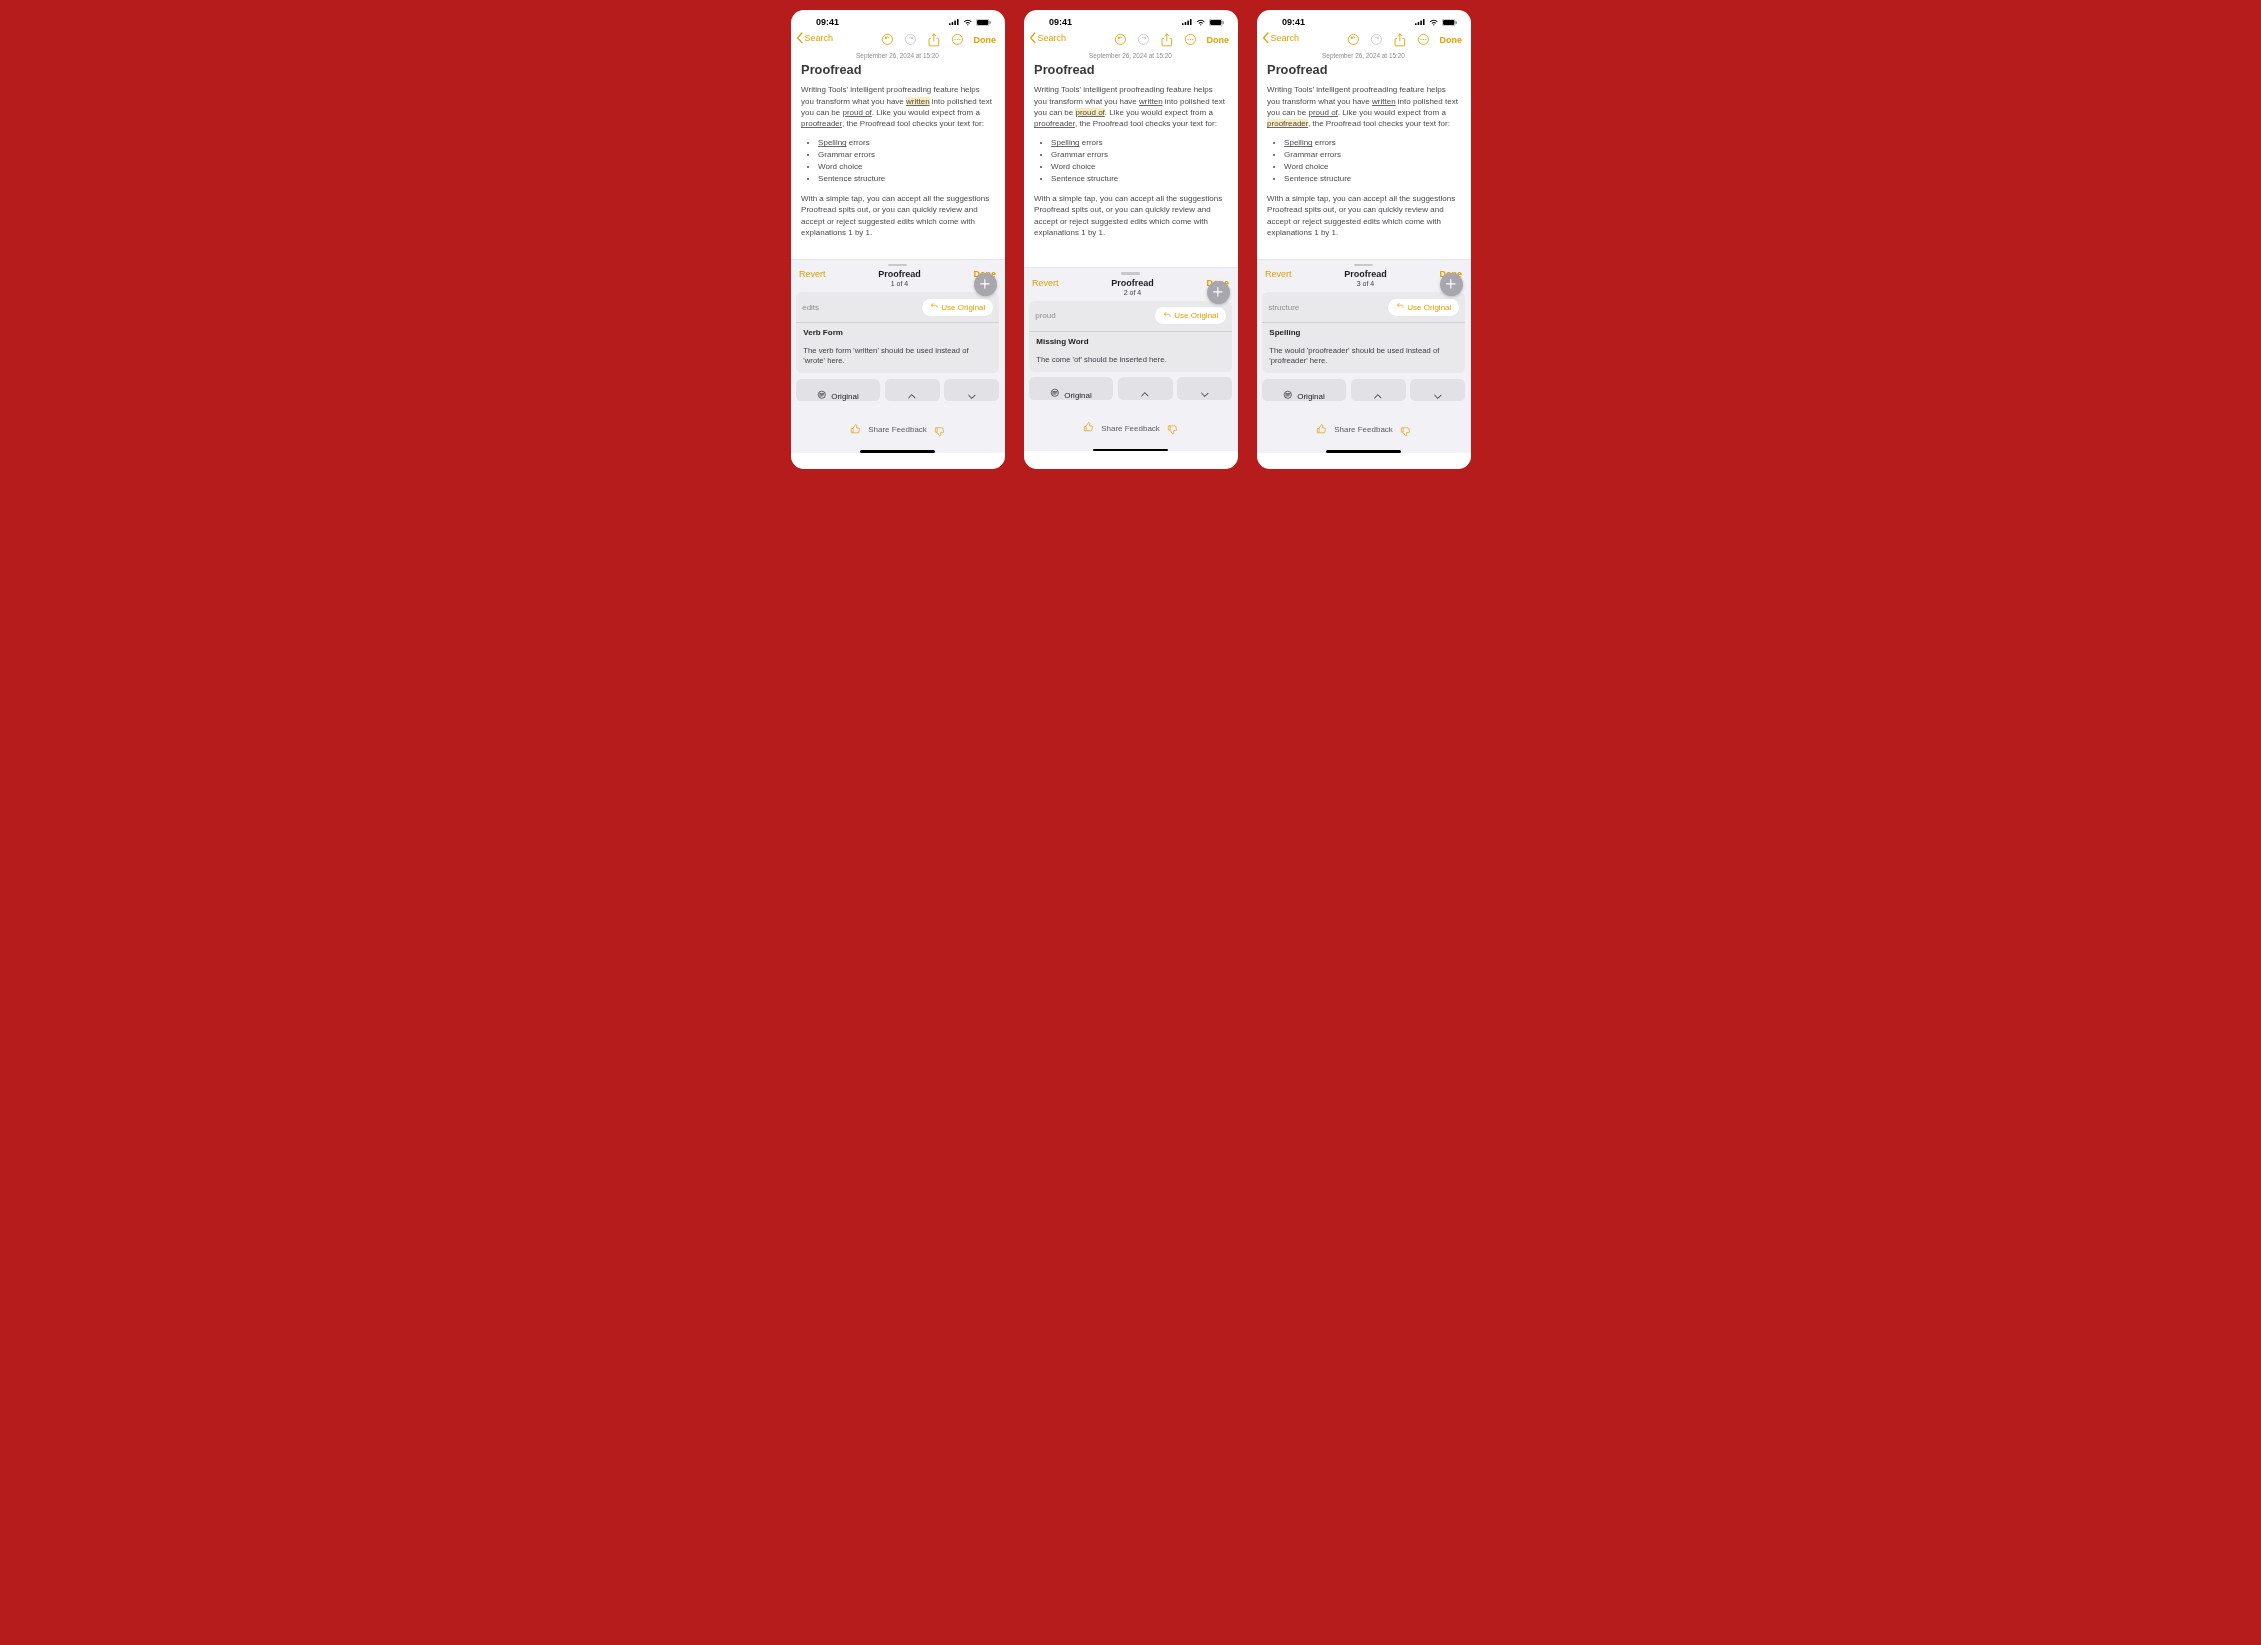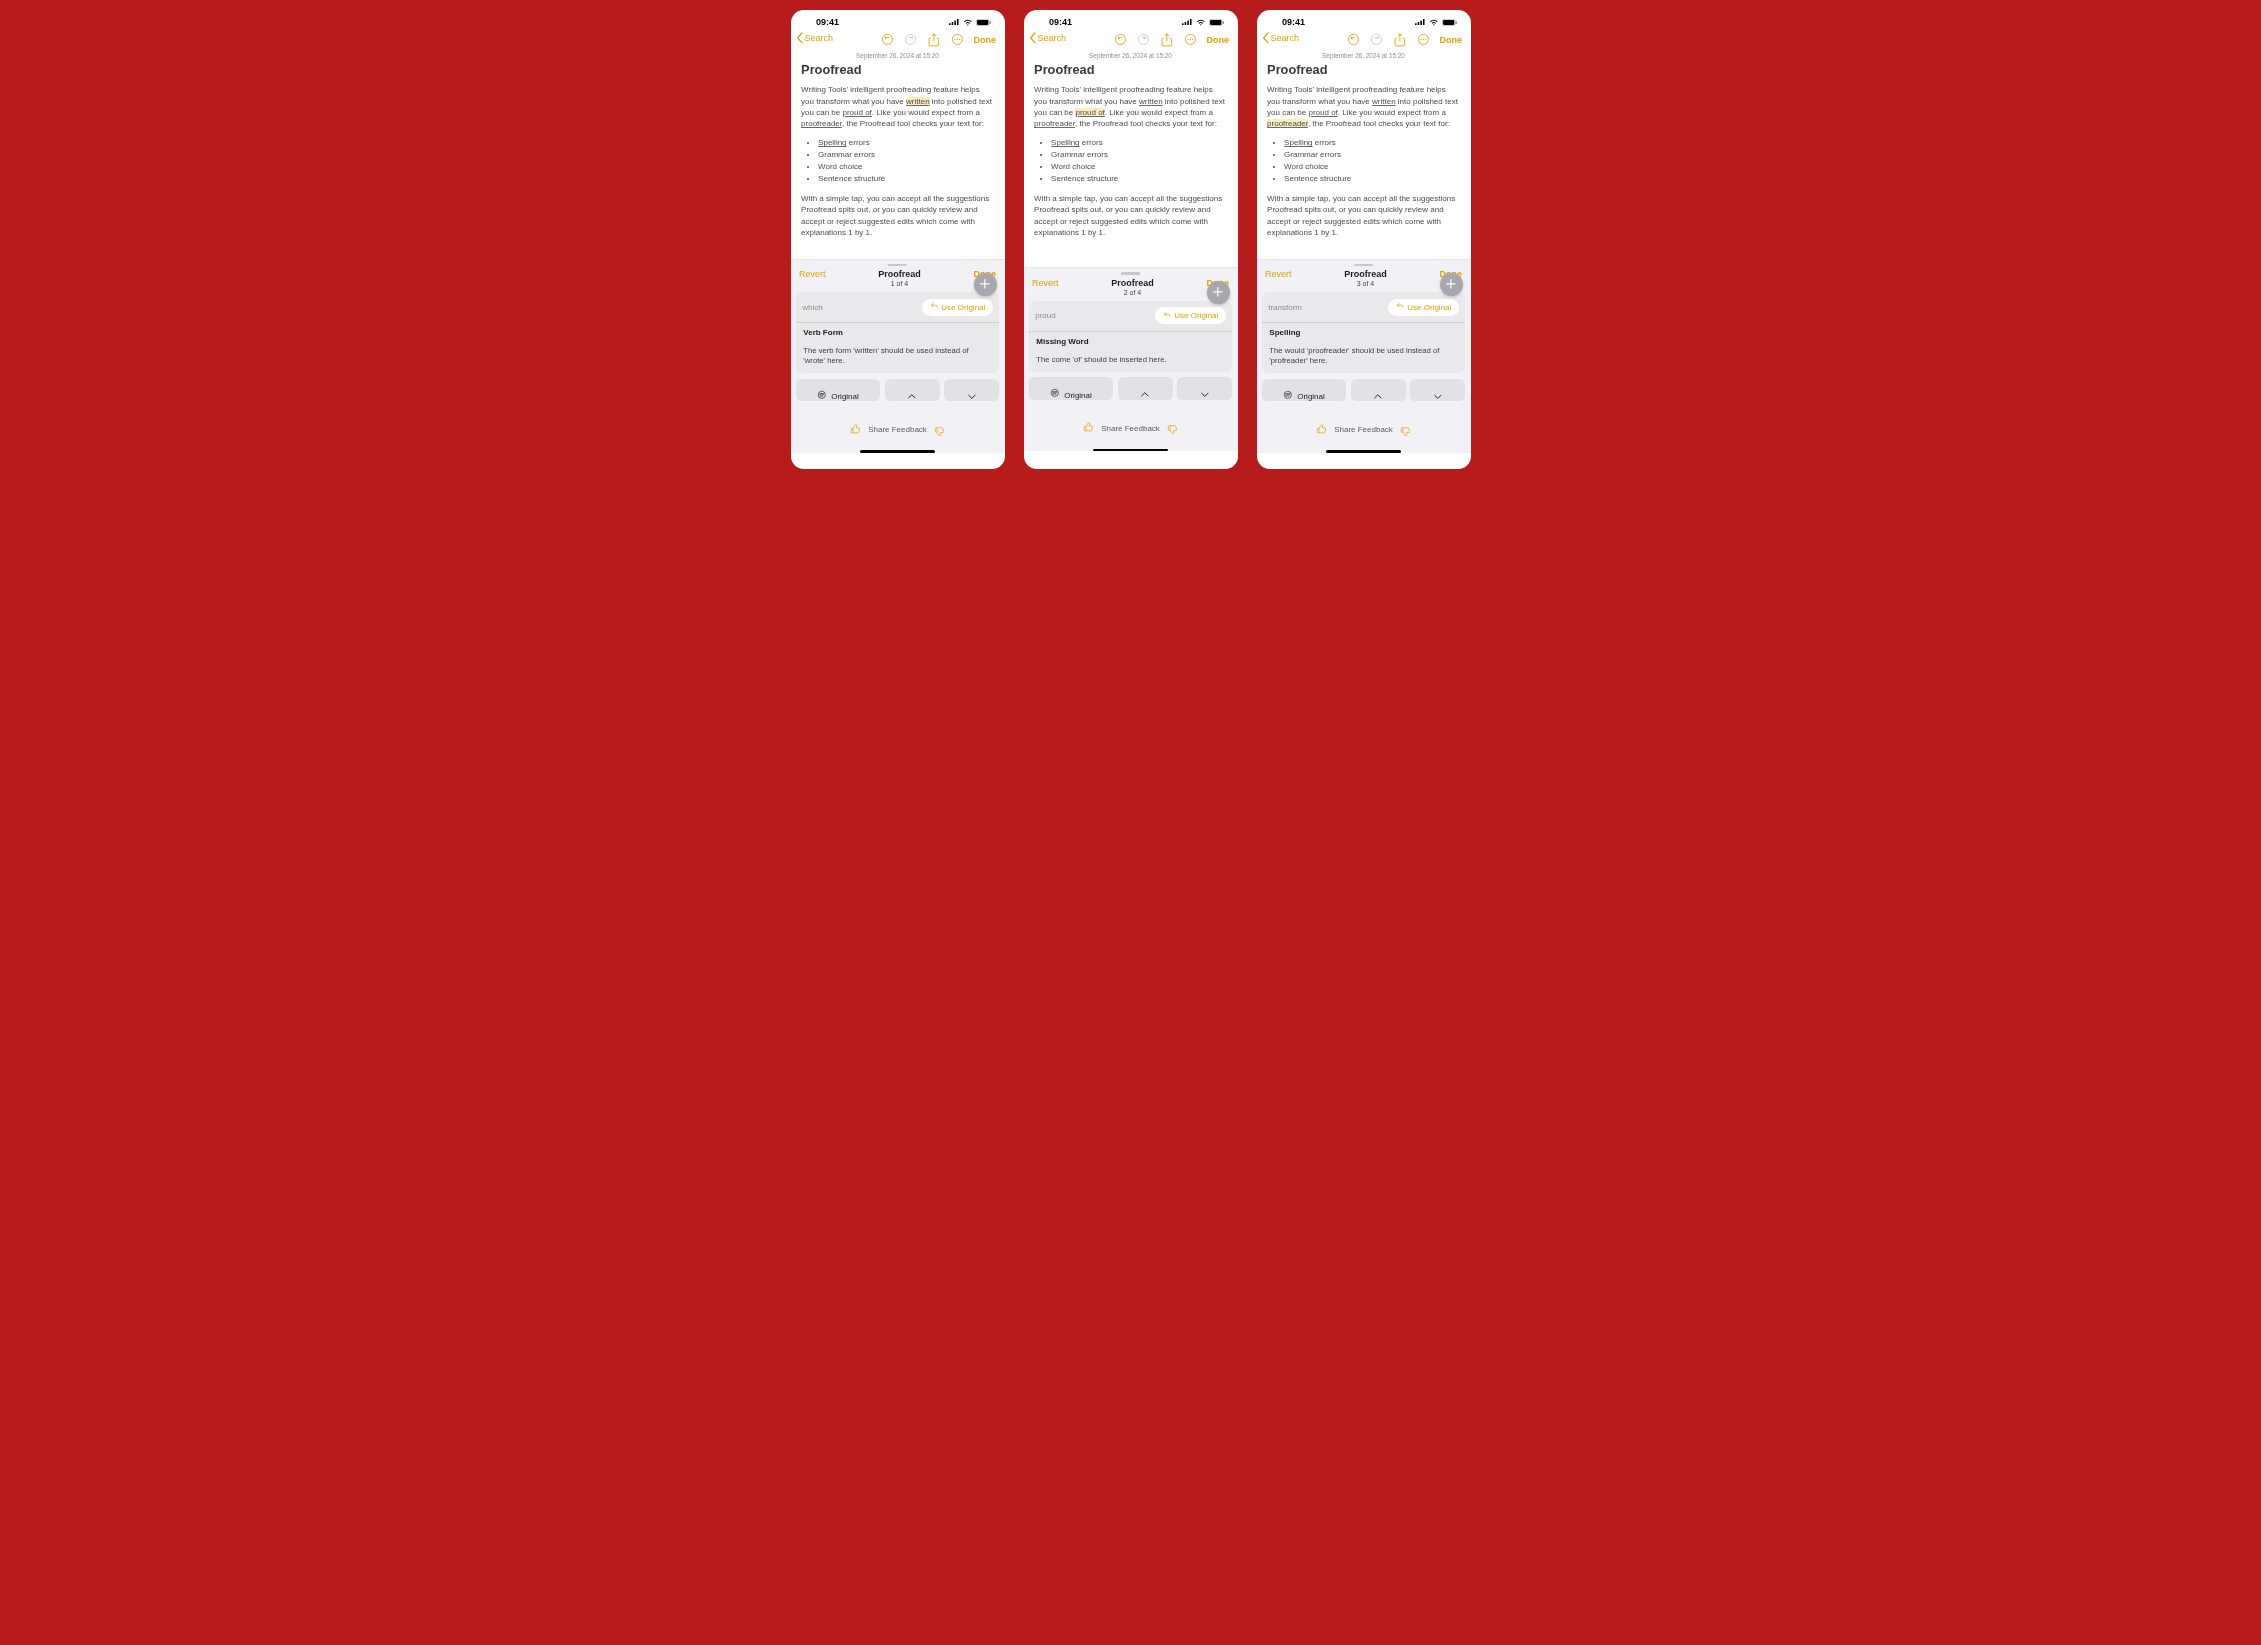--- a/index.html
+++ b/index.html
@@ -224,21 +224,21 @@
       <div class="sheet-header">
         <span class="sheet-link">Revert</span>
         <div class="center">
           <div class="sheet-title">Proofread</div>
           <div class="sheet-sub">1 of 4</div>
         </div>
         <span class="sheet-link bold">Done</span>
       </div>
       <div class="card">
         <div class="card-top">
-          <span class="orig-word">which</span>
+          <span class="orig-word">edits</span>
           <div class="pill">
             <span><svg width="8.5" height="8.5" viewBox="0 0 24 24" fill="none" stroke="#e0a100" stroke-width="2" stroke-linecap="round" stroke-linejoin="round">
                   <path d="M9 14L4 9l5-5"></path>
                   <path d="M4 9h11a5 5 0 015 5v1"></path>
                 </svg></span>
             <span>Use Original</span>
           </div>
         </div>
         <div class="card-divider"></div>
         <div class="card-body">
@@ -508,21 +508,21 @@
       <div class="sheet-header">
         <span class="sheet-link">Revert</span>
         <div class="center">
           <div class="sheet-title">Proofread</div>
           <div class="sheet-sub">3 of 4</div>
         </div>
         <span class="sheet-link bold">Done</span>
       </div>
       <div class="card">
         <div class="card-top">
-          <span class="orig-word">transform</span>
+          <span class="orig-word">structure</span>
           <div class="pill">
             <span><svg width="8.5" height="8.5" viewBox="0 0 24 24" fill="none" stroke="#e0a100" stroke-width="2" stroke-linecap="round" stroke-linejoin="round">
                   <path d="M9 14L4 9l5-5"></path>
                   <path d="M4 9h11a5 5 0 015 5v1"></path>
                 </svg></span>
             <span>Use Original</span>
           </div>
         </div>
         <div class="card-divider"></div>
         <div class="card-body">

